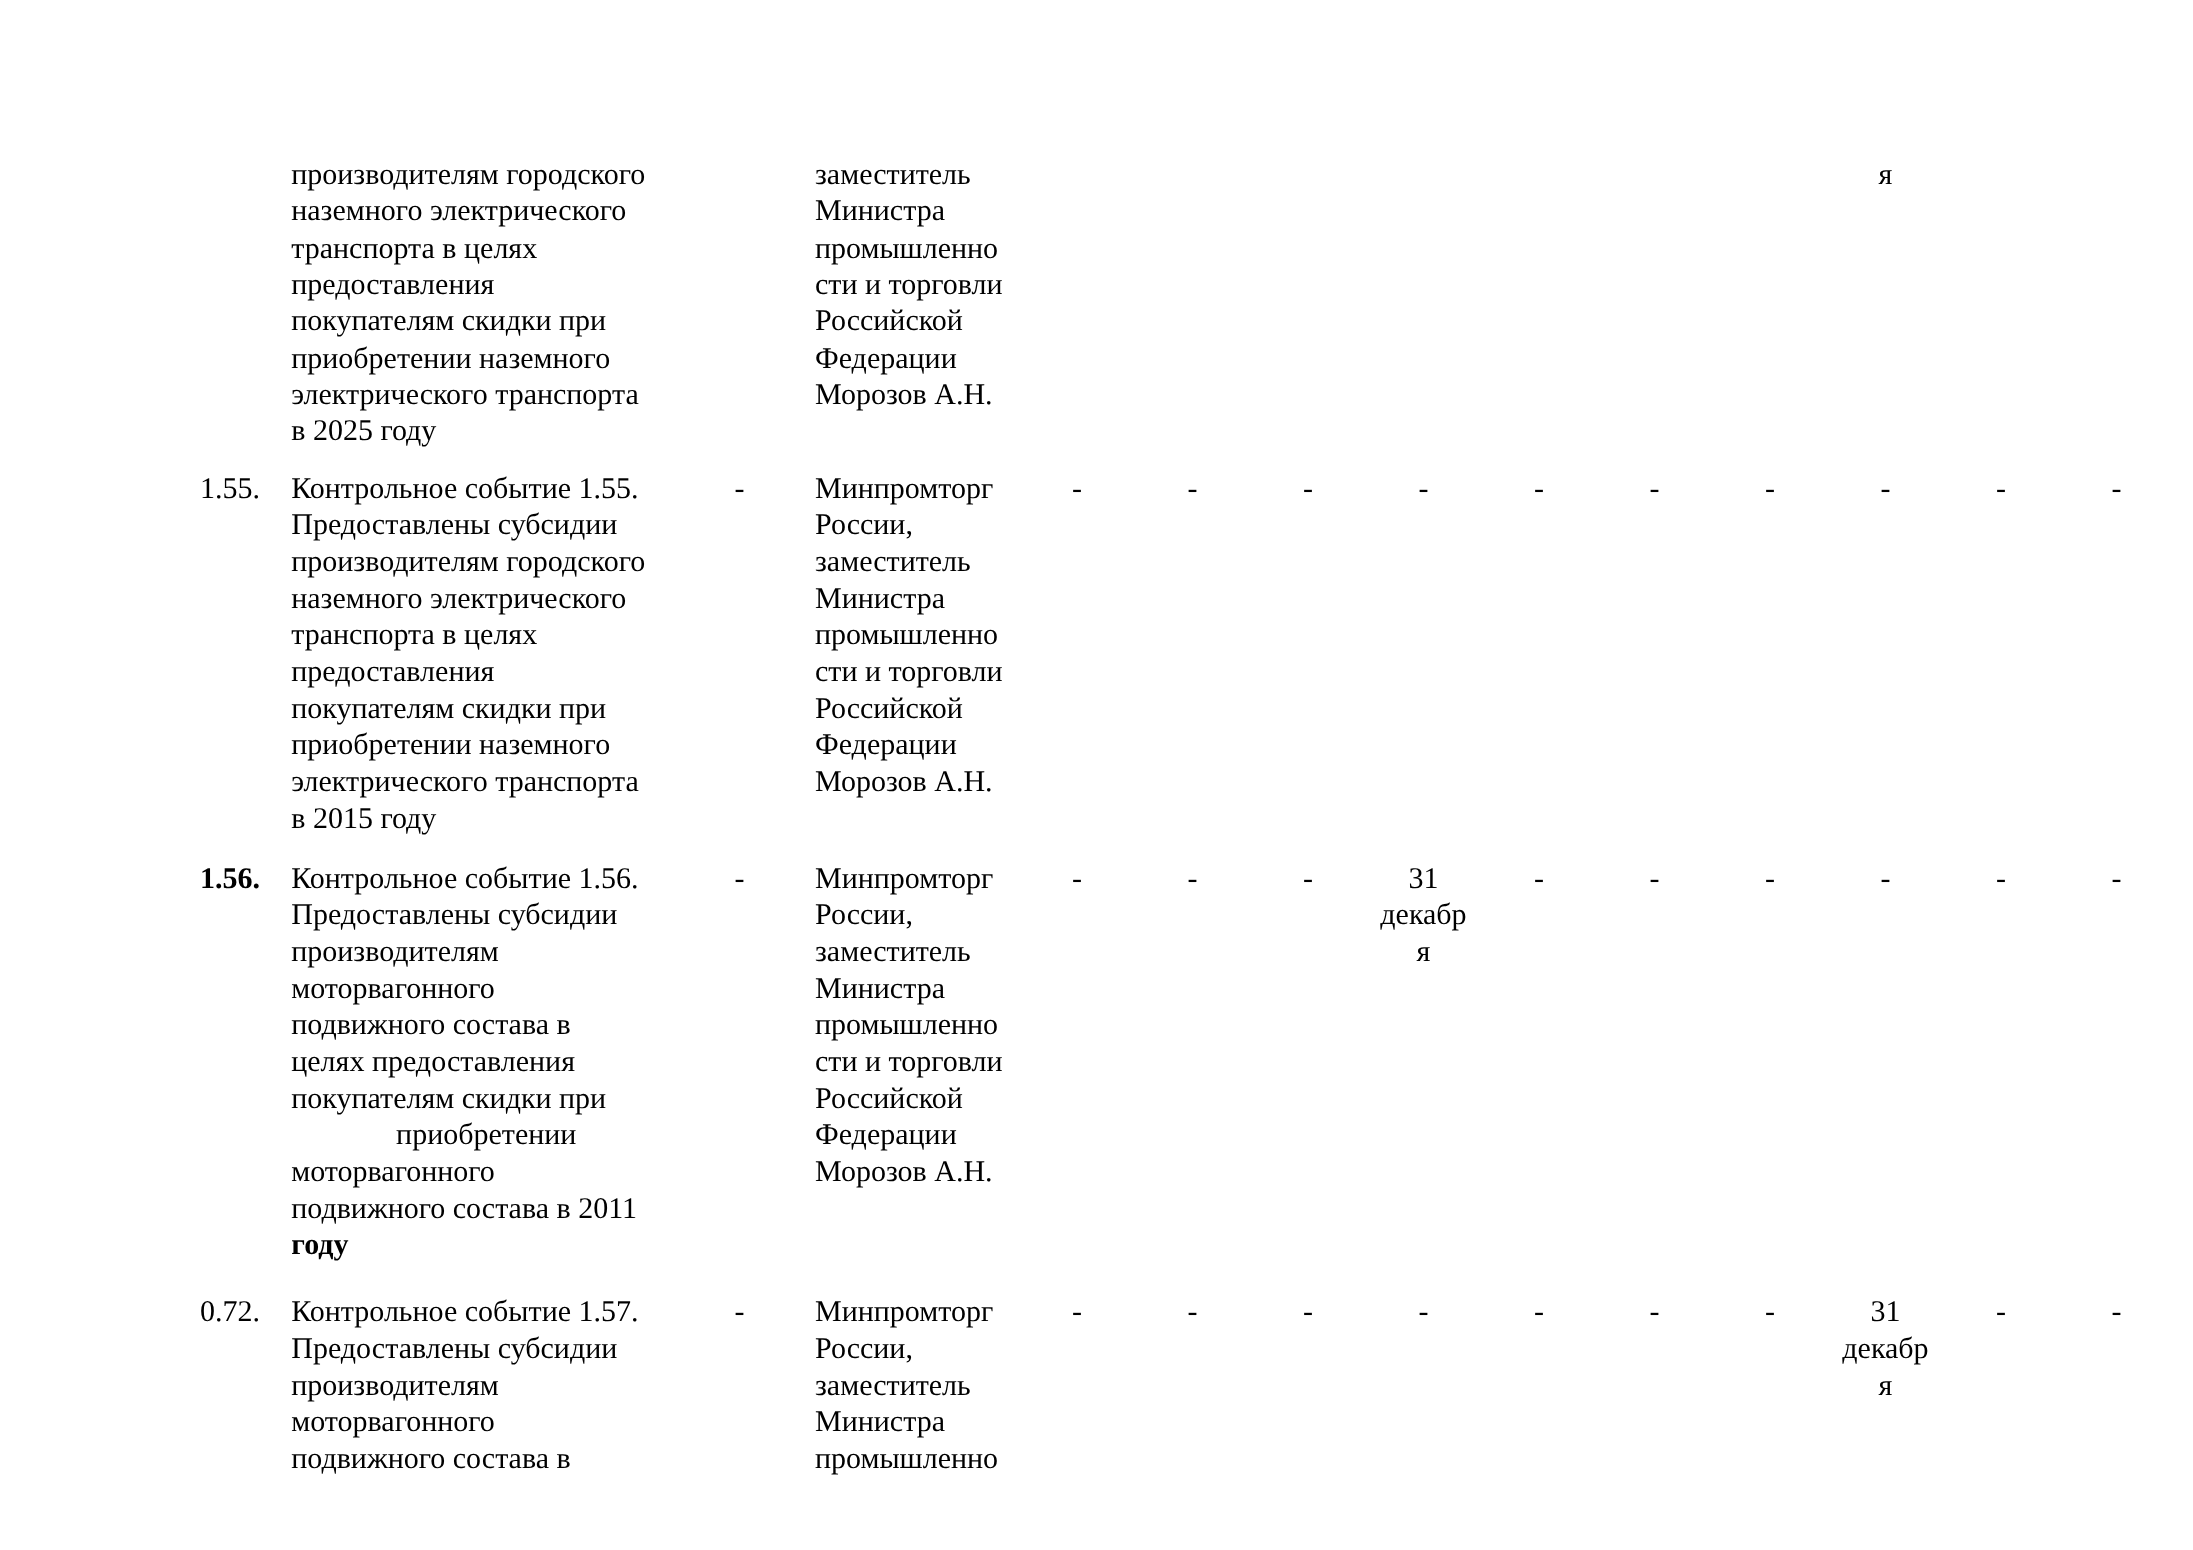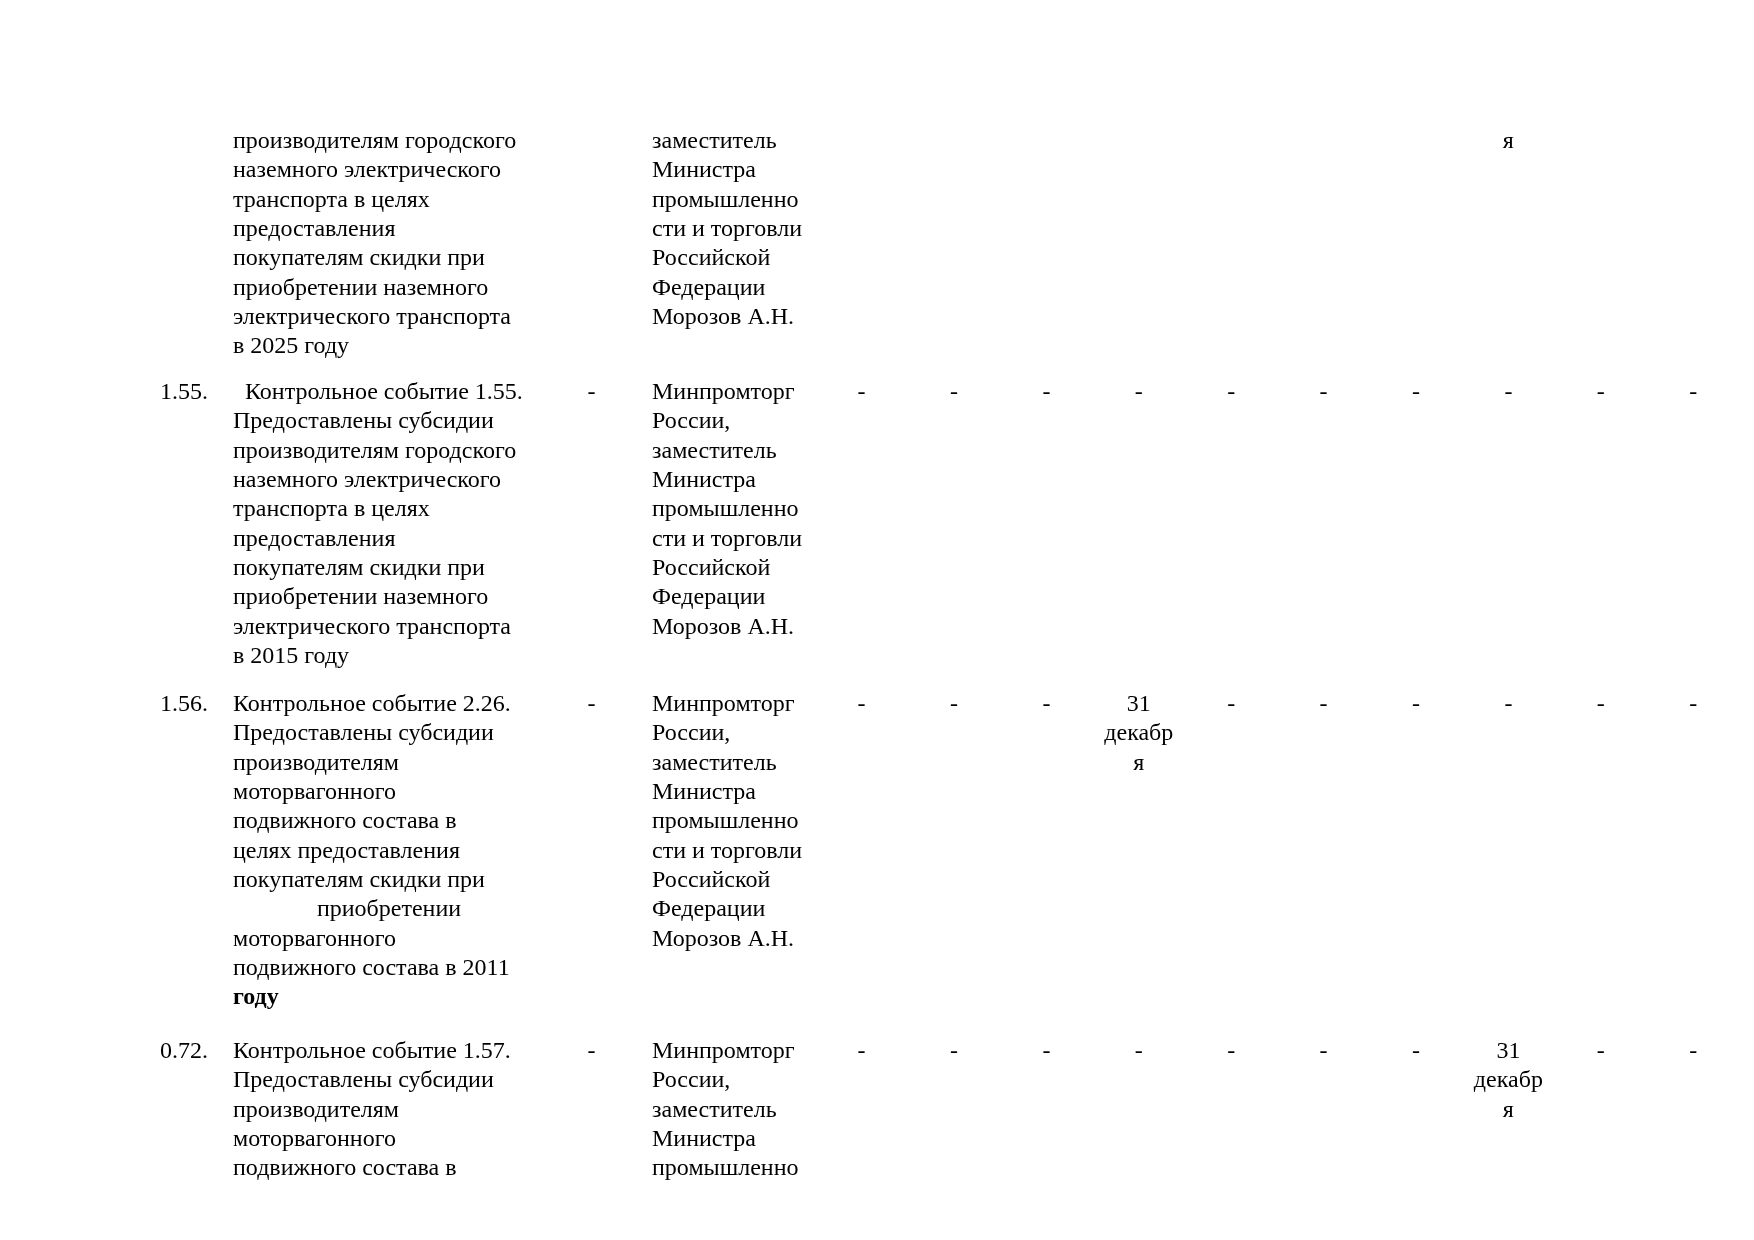--- a/index.html
+++ b/index.html
@@ -52,21 +52,21 @@
       </div>
       <div class="cell center" style="left: 1462.2px; top: 0px; width: 92.4px;">
         <div class="text-line" style="height: 29.33px;">я</div>
       </div>
     </div>
     <div style="position: absolute; left: 0px; top: 377px; width: 1754px;">
       <div class="cell left" style="left: 160px; top: 0px; width: 72px;">
         <div class="text-line" style="height: 29.33px;">1.55.</div>
       </div>
       <div class="cell left" style="left: 233px; top: 0px; width: 312px;">
-        <div class="text-line" style="height: 29.33px; margin-left: 12px;">Контрольное событие 1.55.</div>
+        <div class="text-line" style="height: 29.33px;">Контрольное событие 1.55.</div>
         <div class="text-line" style="height: 29.33px;">Предоставлены субсидии</div>
         <div class="text-line" style="height: 29.33px;">производителям городского</div>
         <div class="text-line" style="height: 29.33px;">наземного электрического</div>
         <div class="text-line" style="height: 29.33px;">транспорта в целях</div>
         <div class="text-line" style="height: 29.33px;">предоставления</div>
         <div class="text-line" style="height: 29.33px;">покупателям скидки при</div>
         <div class="text-line" style="height: 29.33px;">приобретении наземного</div>
         <div class="text-line" style="height: 29.33px;">электрического транспорта</div>
         <div class="text-line" style="height: 29.33px;">в 2015 году</div>
       </div>
@@ -110,24 +110,24 @@
       </div>
       <div class="cell center" style="left: 1554.6px; top: 0px; width: 92.4px;">
         <div class="text-line" style="height: 29.33px;">-</div>
       </div>
       <div class="cell center" style="left: 1647px; top: 0px; width: 92.4px;">
         <div class="text-line" style="height: 29.33px;">-</div>
       </div>
     </div>
     <div style="position: absolute; left: 0px; top: 689px; width: 1754px;">
       <div class="cell left" style="left: 160px; top: 0px; width: 72px;">
-        <div class="text-line" style="height: 29.33px;">1.56.</div>
-      </div>
-      <div class="cell left" style="left: 233px; top: 0px; width: 312px;">
-        <div class="text-line" style="height: 29.33px;">Контрольное событие 2.26.</div>
+        <div class="text-line" style="height: 29.33px; font-weight: bold;">1.56.</div>
+      </div>
+      <div class="cell left" style="left: 233px; top: 0px; width: 312px;">
+        <div class="text-line" style="height: 29.33px;">Контрольное событие 1.56.</div>
         <div class="text-line" style="height: 29.33px;">Предоставлены субсидии</div>
         <div class="text-line" style="height: 29.33px;">производителям</div>
         <div class="text-line" style="height: 29.33px;">моторвагонного</div>
         <div class="text-line" style="height: 29.33px;">подвижного состава в</div>
         <div class="text-line" style="height: 29.33px;">целях предоставления</div>
         <div class="text-line" style="height: 29.33px;">покупателям скидки при</div>
         <div class="text-line" style="height: 29.33px; text-align: center;">приобретении</div>
         <div class="text-line" style="height: 29.33px;">моторвагонного</div>
         <div class="text-line" style="height: 29.33px;">подвижного состава в 2011</div>
         <div class="text-line" style="height: 29.33px; font-weight: bold;">году</div>

